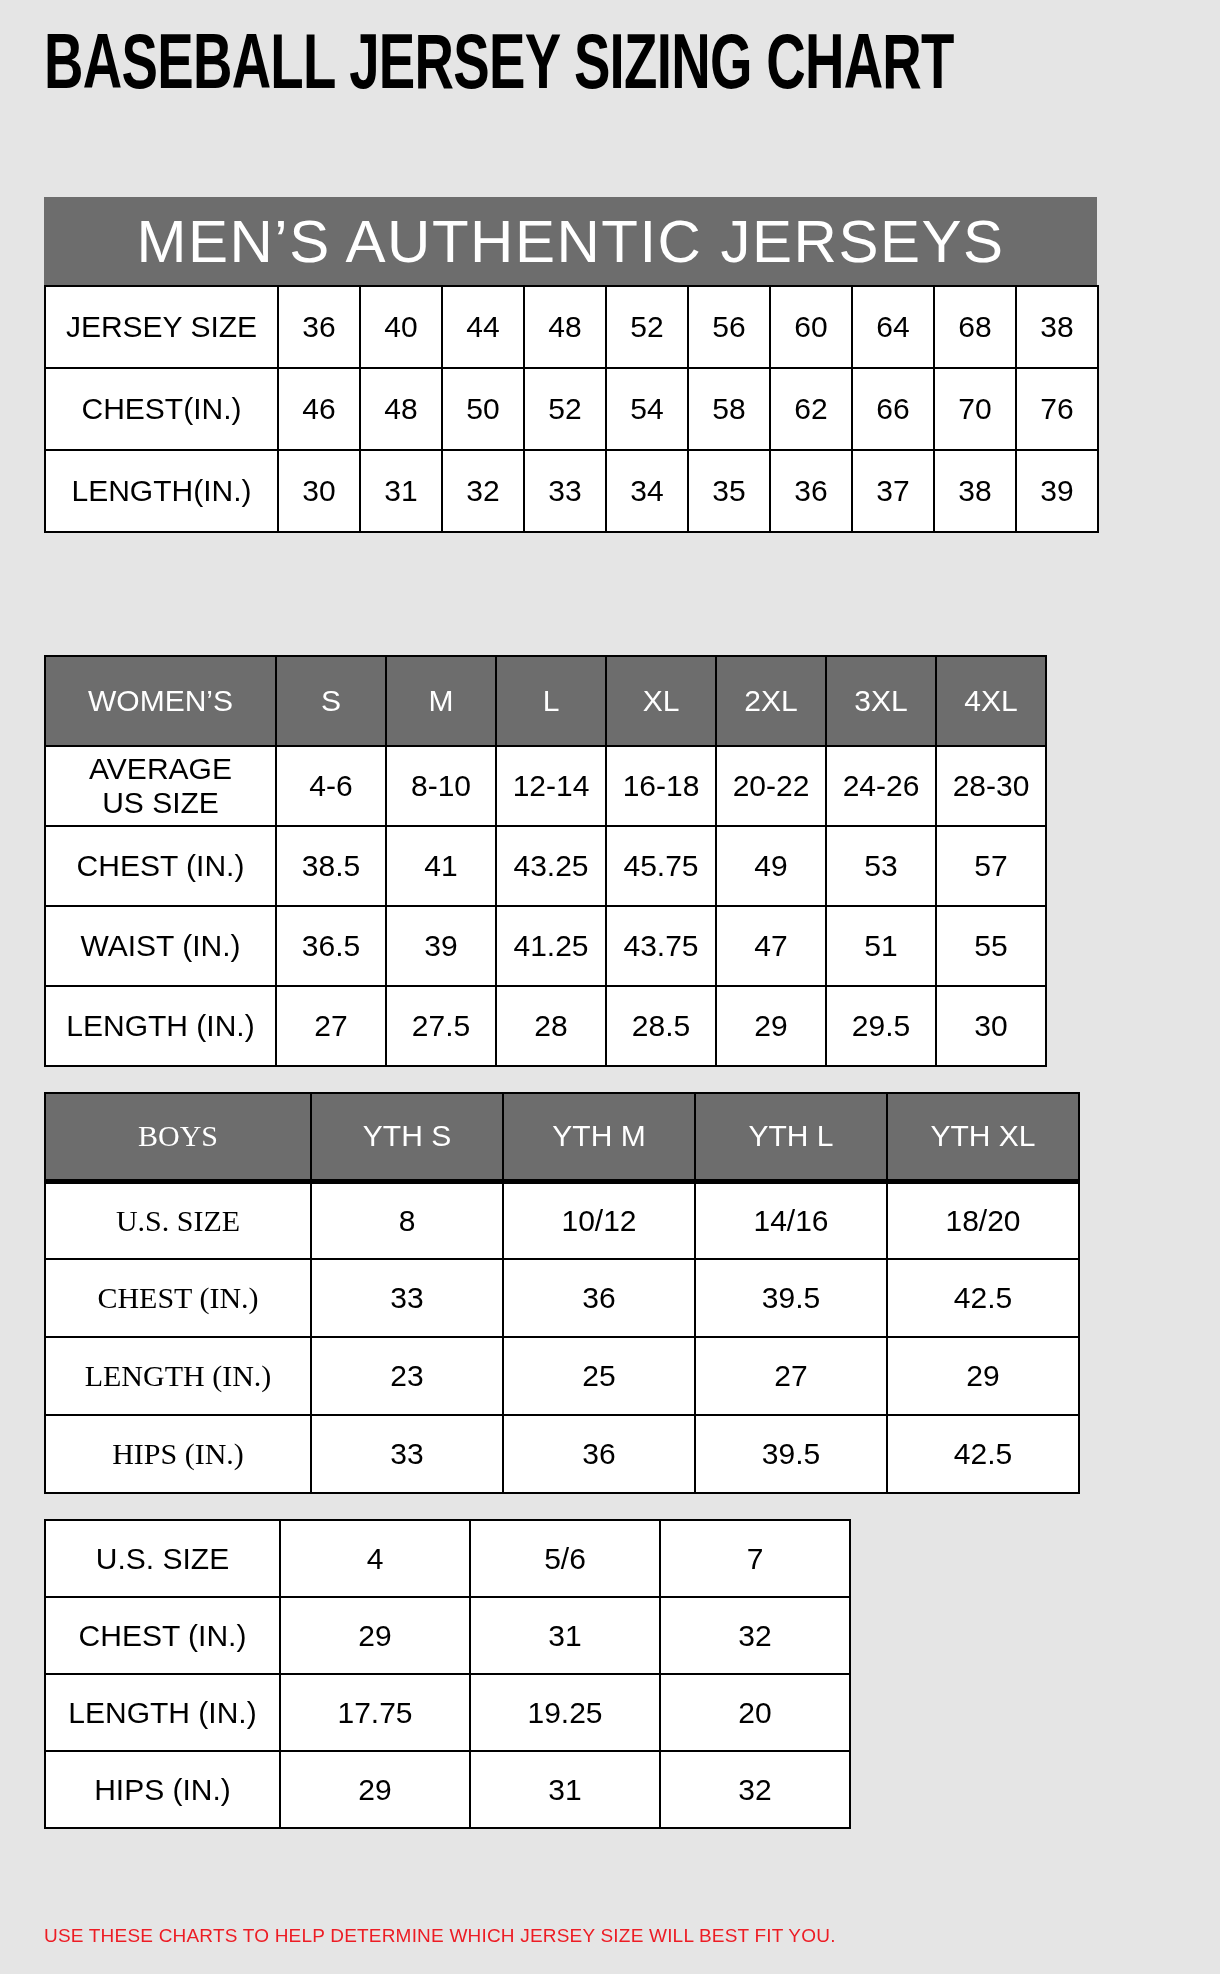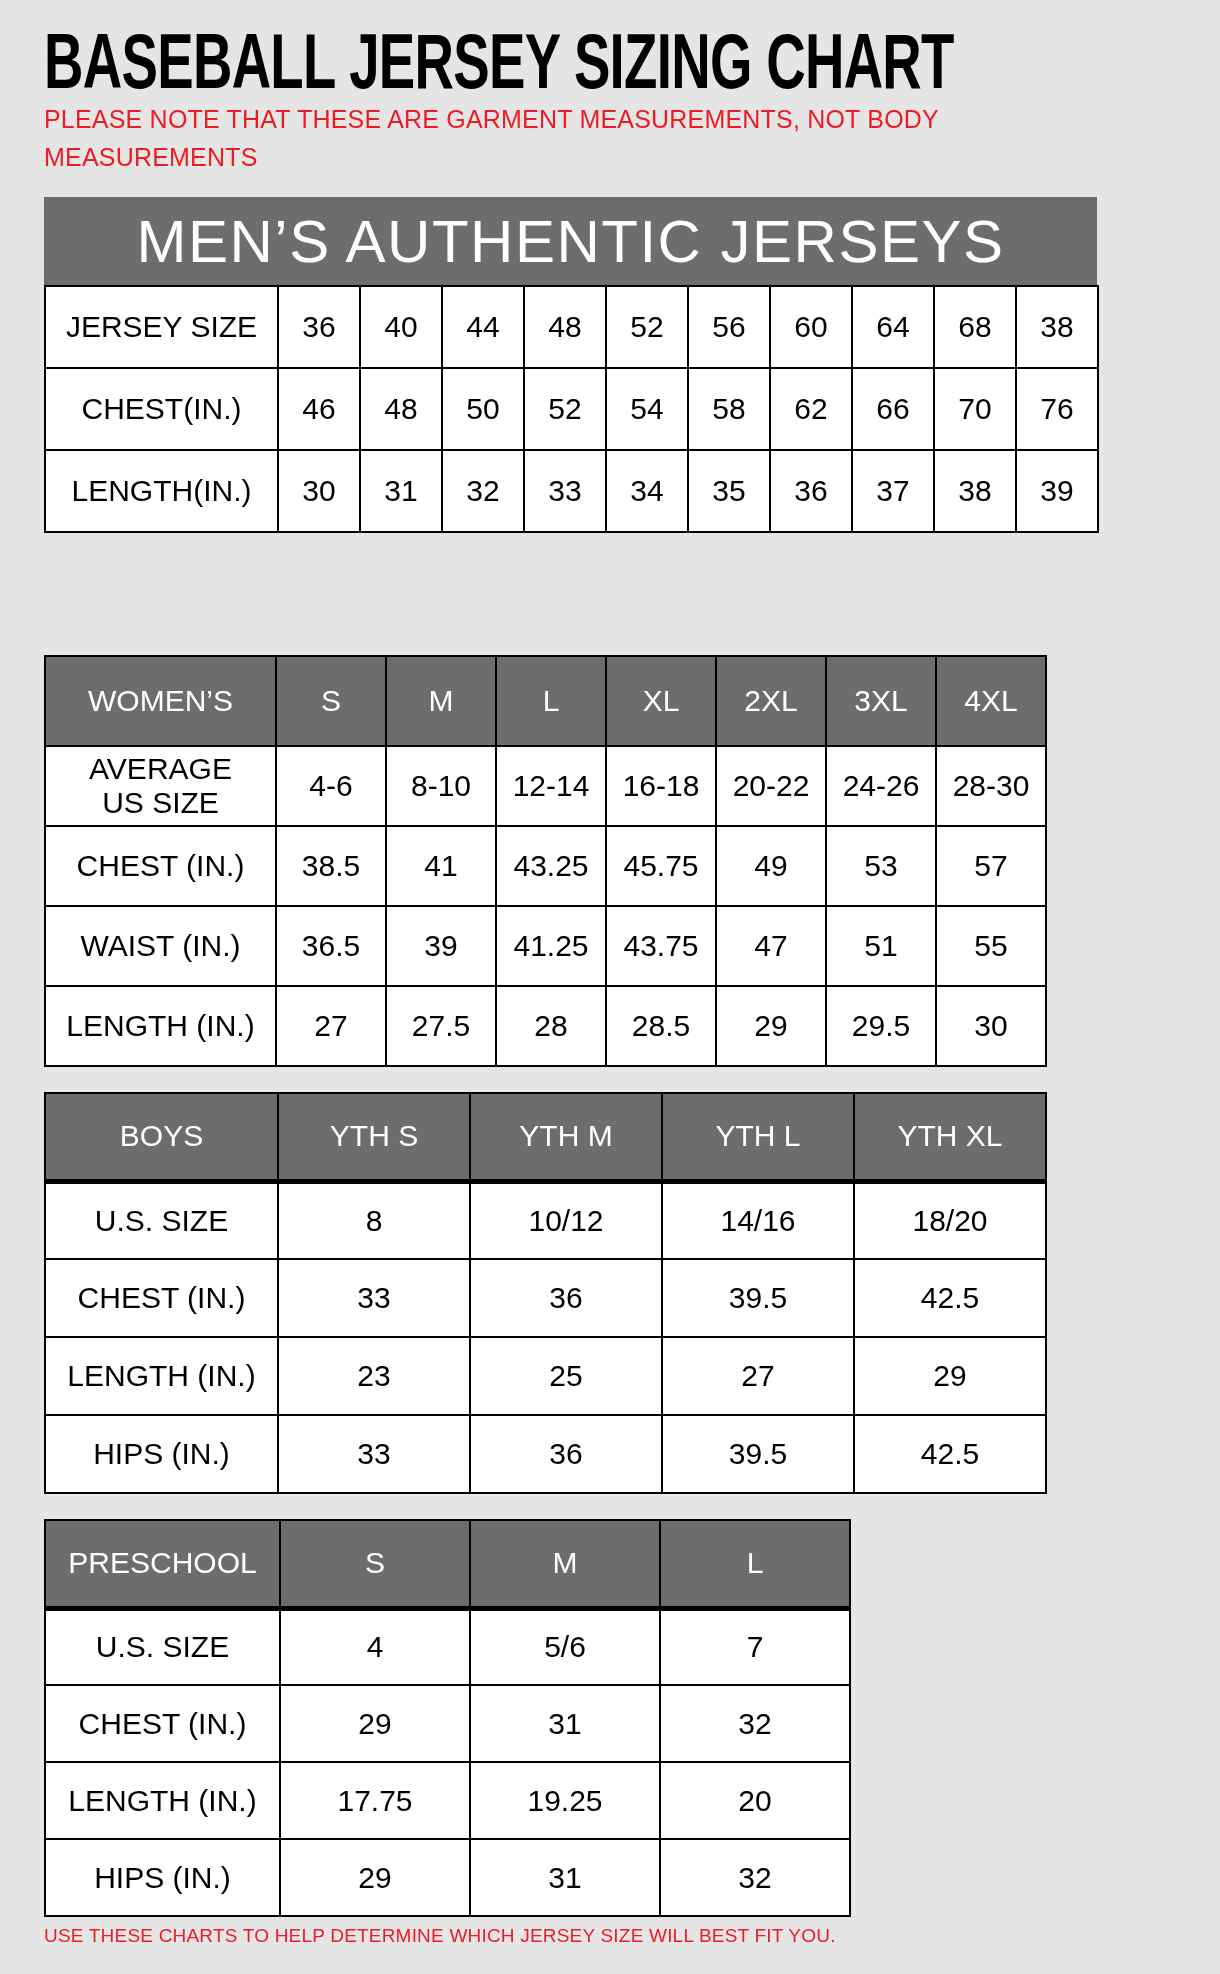--- a/index.html
+++ b/index.html
@@ -41,38 +41,37 @@
   .t-mens .label-cell { width:233px; }
   .t-mens .value-cell { width:82px; }
   .t-womens    { left:44px; top:655px; width:1001px; }
   .t-womens tr { height:80px; }
   .t-womens .head-row { height:90px; }
   .t-womens .label-cell { width:231px; }
   .t-womens .value-cell { width:110px; }
   .t-boys      { left:44px; top:1092px; width:1001px; }
   .t-boys tr   { height:78px; }
   .t-boys .head-row { height:88px; }
-  .t-boys .label-cell { width:233px; }
+  .t-boys .label-cell { width:266px;font-family:Liberation Serif, serif; }
   .t-boys .value-cell { width:192px; }
   .t-boys .head-row th { border-bottom-width:5px; }
   .t-preschool { left:44px; top:1519px; width:805px; }
   .t-preschool tr { height:77px; }
   .t-preschool .head-row { height:88px; }
   .t-preschool .label-cell { width:235px; }
   .t-preschool .value-cell { width:190px; }
   .t-preschool .head-row th { border-bottom-width:5px; }
 </style>
 </head>
 <body>
 
 <div class="page">
 
   <h1 class="title">BASEBALL JERSEY SIZING CHART</h1>
 
-  <p class="note">PLEASE NOTE THAT THESE ARE GARMENT MEASUREMENTS, NOT BODY MEASUREMENTS</p>
 
   <div class="banner">MEN’S AUTHENTIC JERSEYS</div>
 
   <table class="sizing t-mens">
       <tbody>
         <tr class="data-row">
           <td class="label-cell">JERSEY SIZE</td>
           <td class="value-cell">36</td>
           <td class="value-cell">40</td>
           <td class="value-cell">44</td>
@@ -204,26 +203,20 @@
           <td class="value-cell">33</td>
           <td class="value-cell">36</td>
           <td class="value-cell">39.5</td>
           <td class="value-cell">42.5</td>
         </tr>
       </tbody>
     </table>
 
   <table class="sizing t-preschool">
       <tbody>
-        <tr class="head-row">
-          <th class="label-cell">PRESCHOOL</th>
-          <th class="value-cell">S</th>
-          <th class="value-cell">M</th>
-          <th class="value-cell">L</th>
-        </tr>
         <tr class="data-row">
           <td class="label-cell">U.S. SIZE</td>
           <td class="value-cell">4</td>
           <td class="value-cell">5/6</td>
           <td class="value-cell">7</td>
         </tr>
         <tr class="data-row">
           <td class="label-cell">CHEST (IN.)</td>
           <td class="value-cell">29</td>
           <td class="value-cell">31</td>

